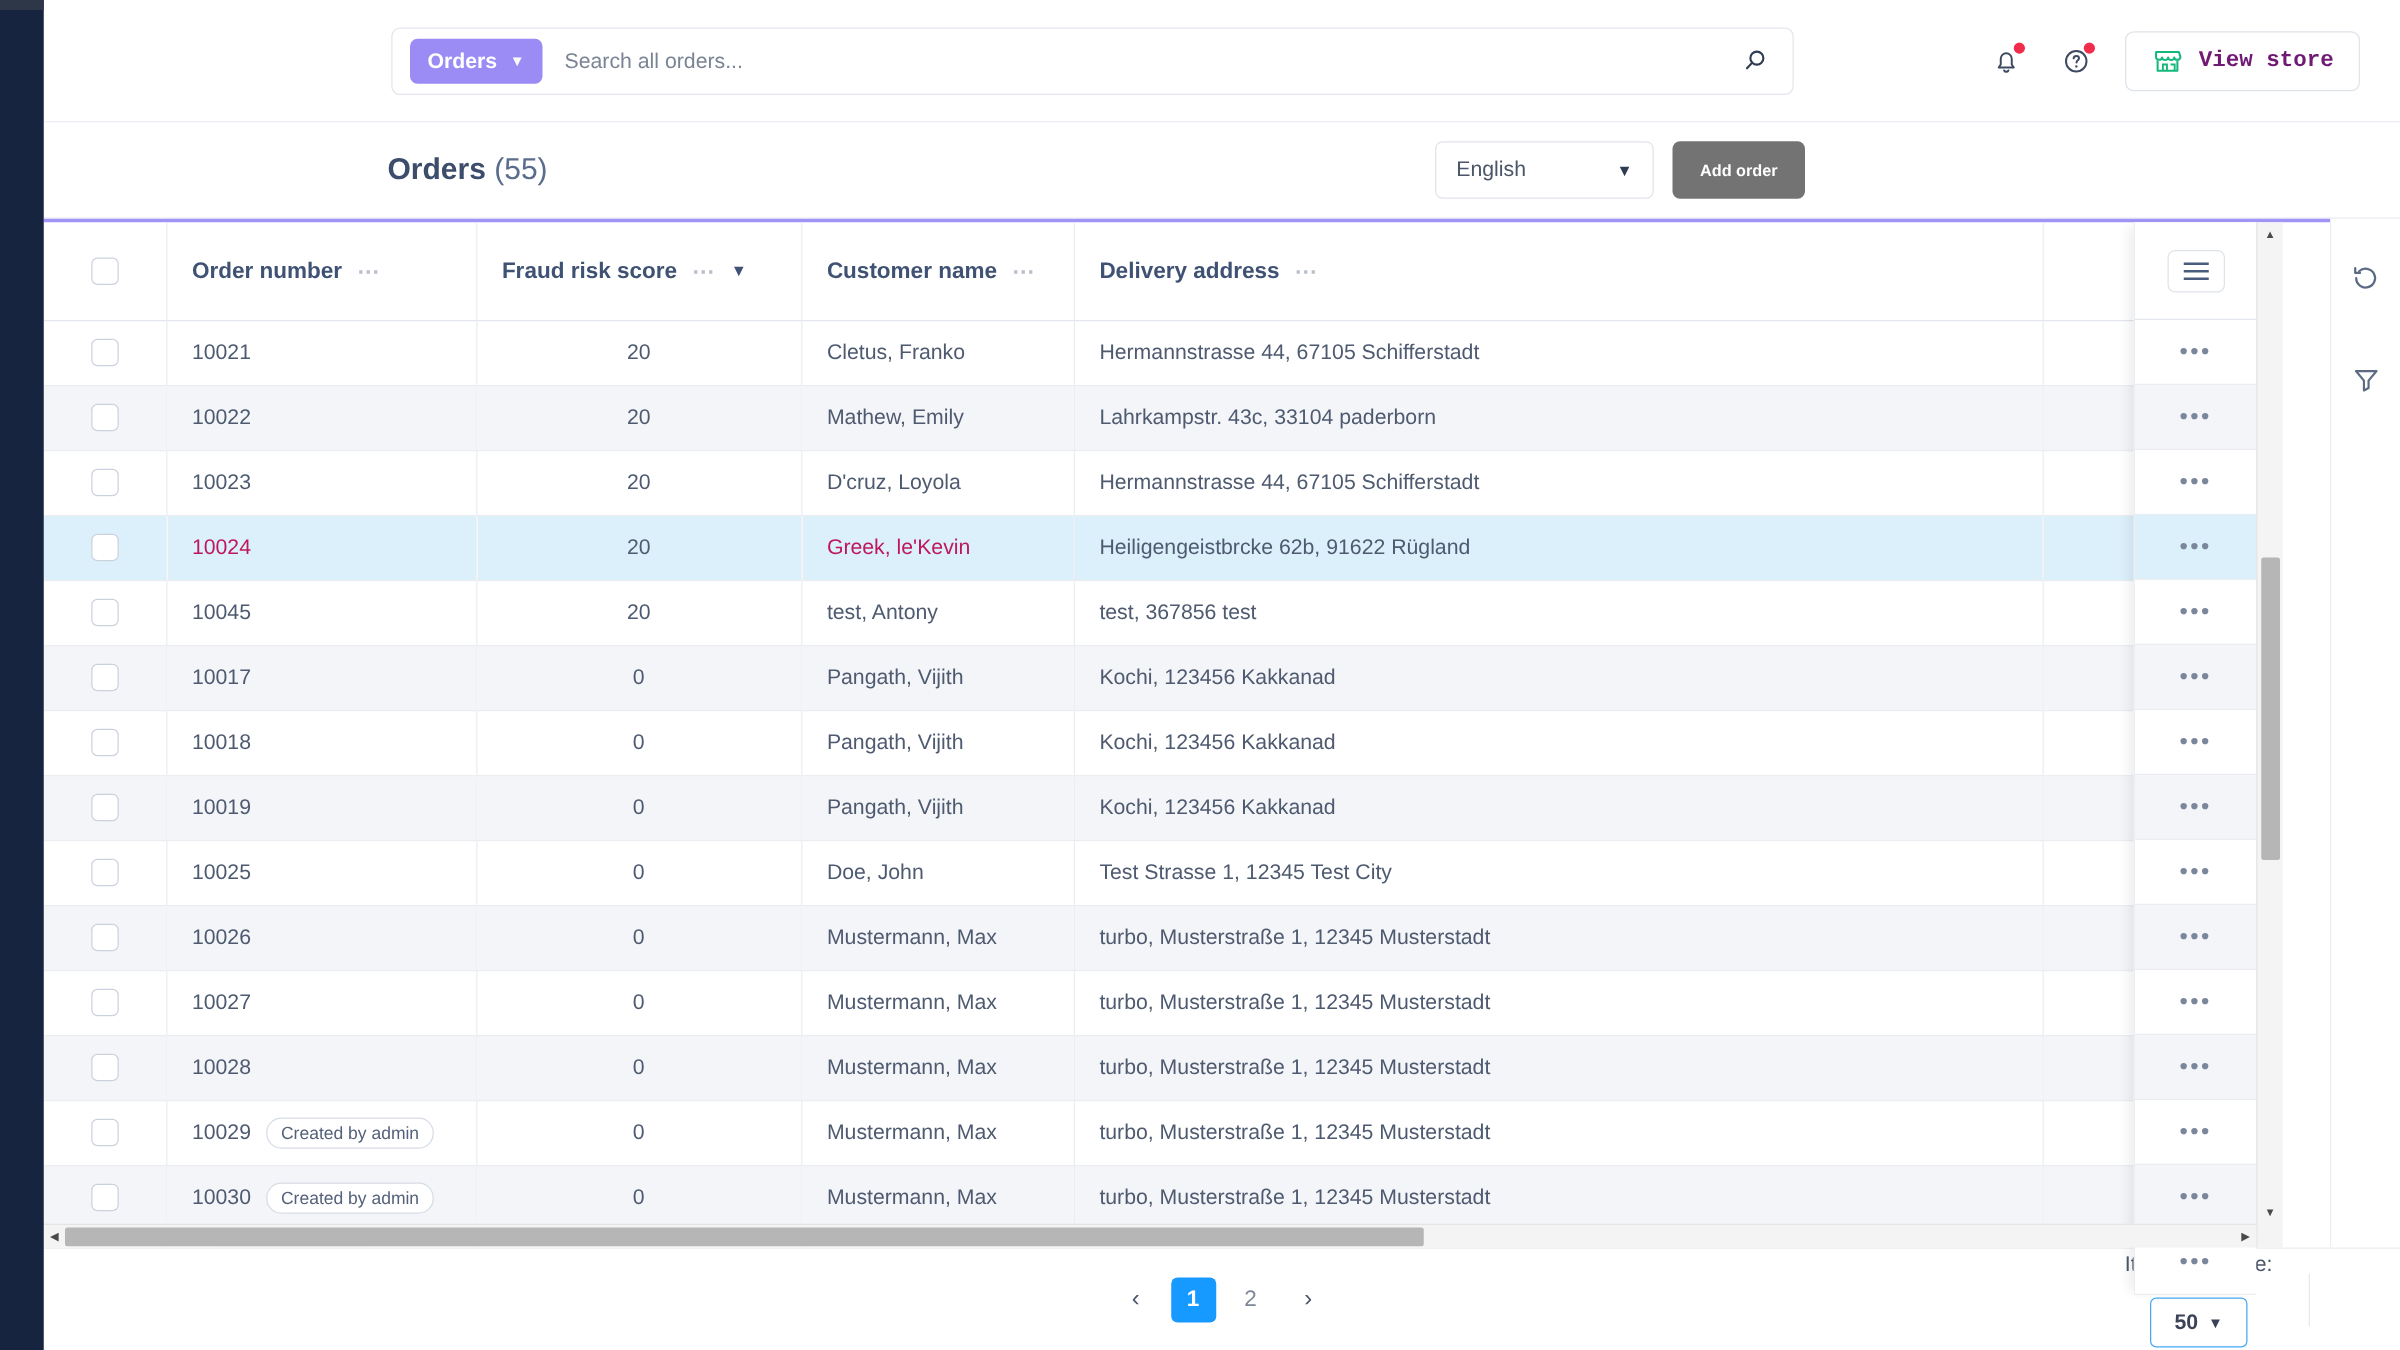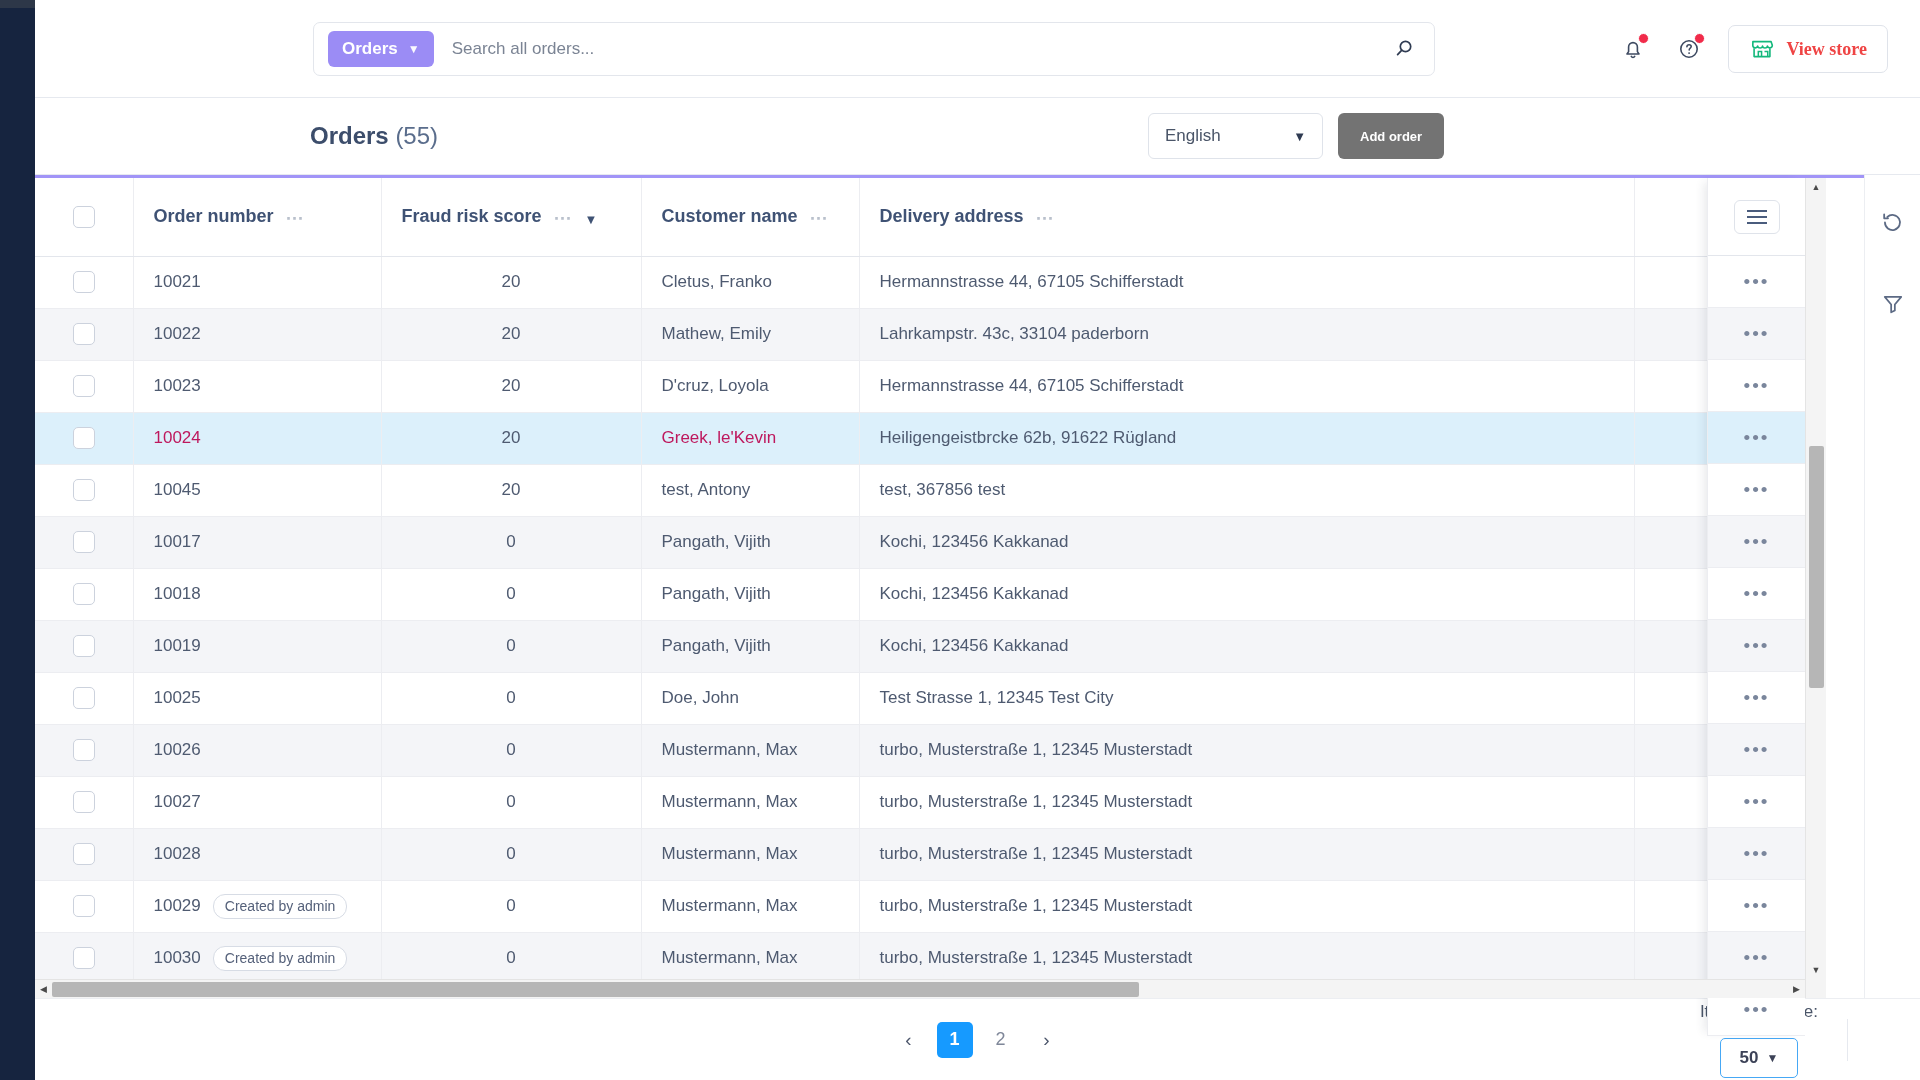--- a/index.html
+++ b/index.html
@@ -78,22 +78,22 @@
   .badge-dot {
     position: absolute; top: 1px; right: 1px;
     width: 11px; height: 11px; border-radius: 50%;
     background: #f12b4a; border: 1.5px solid #fff;
   }
   .view-store {
     display: flex; align-items: center; gap: 12px;
     height: 48px; padding: 0 20px;
     border: 1px solid #dfe3ea; border-radius: 7px;
     background: #fff; cursor: pointer;
-    font-size: 18px; font-weight: 600; color: #ef4444;
-    font-family: Liberation Serif, serif;
+    font-size: 18px; font-weight: 600; color: #701a75;
+    font-family: Liberation Mono, monospace;
   }
 
   
   .pagehead {
     height: 77px; flex: 0 0 77px;
     position: relative;
     border-bottom: 1px solid #e6e9ef;
     background: #fff;
   }
   .page-title {
@@ -154,21 +154,21 @@
   }
   th.c-check, td.c-check { width: 98px; padding: 0; text-align: center; border-right: 1px solid #ecedf1; }
   th.c-order, td.c-order { width: 248px; border-right: 1px solid #ecedf1; }
   th.c-fraud, td.c-fraud { width: 260px; border-right: 1px solid #ecedf1; }
   th.c-cust,  td.c-cust  { width: 218px; border-right: 1px solid #ecedf1; }
   th.c-addr,  td.c-addr  { width: 775px; border-right: 1px solid #ecedf1; }
   th.c-total, td.c-total { width: 191px; text-align: right; }
 
   td.c-fraud { text-align: center; }
 
-  .hdr-inner { display: flex; align-items: flex-end; gap: 12px; }
+  .hdr-inner { display: flex; align-items: center; gap: 12px; }
   .hdr-inner.right { justify-content: flex-end; }
   .dots {
     color: #b9c0cc; font-size: 18px; letter-spacing: 1px; line-height: 1;
     cursor: pointer;
   }
   .sort-chev { color: #3f5274; font-size: 13px; cursor: pointer; }
 
   .cbox {
     width: 22px; height: 22px; border: 1px solid #ccd2dd;
     border-radius: 5px; background: #fff; display: inline-block;

